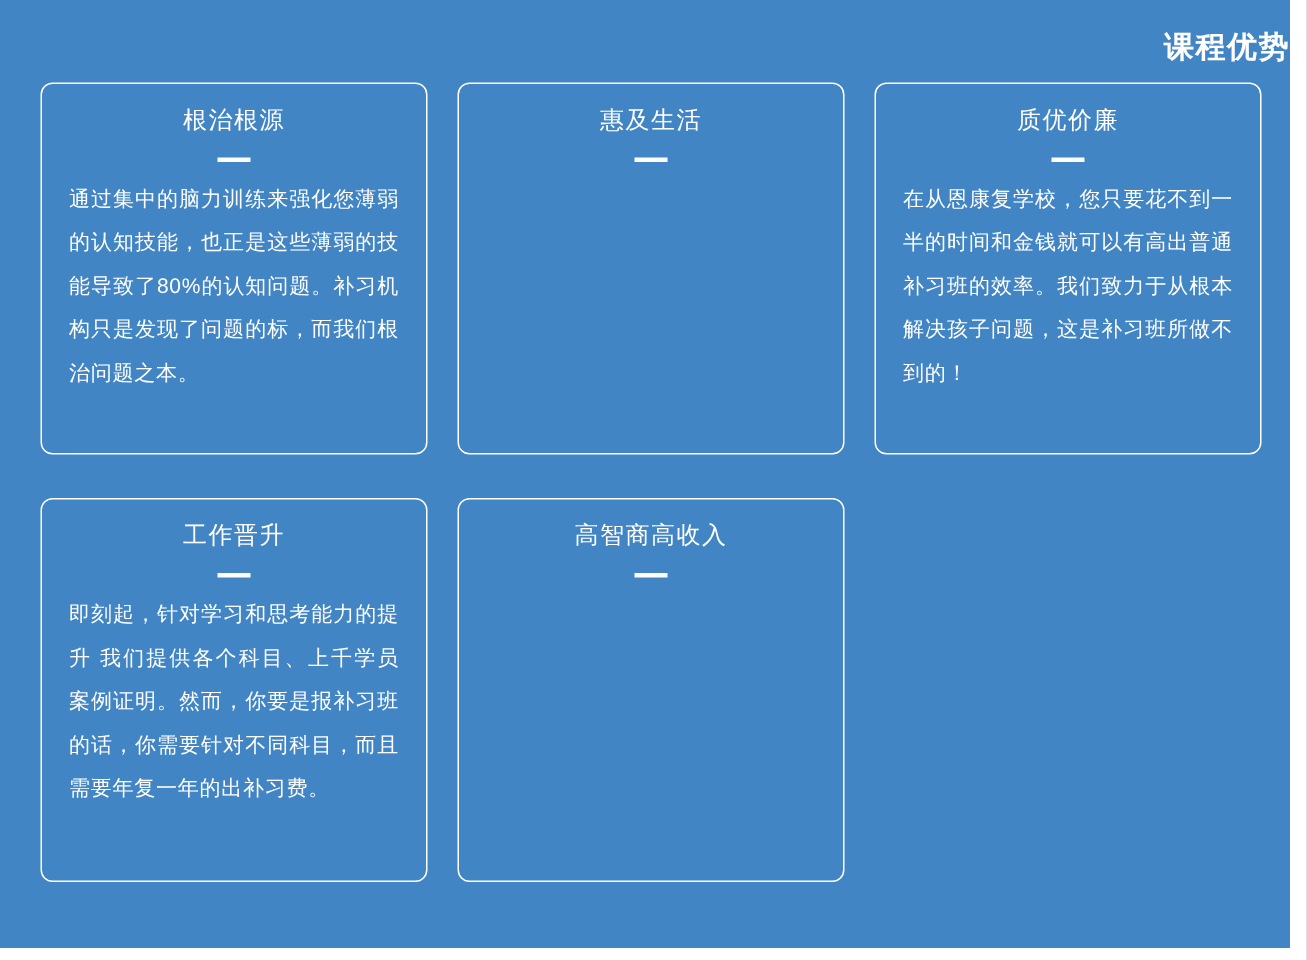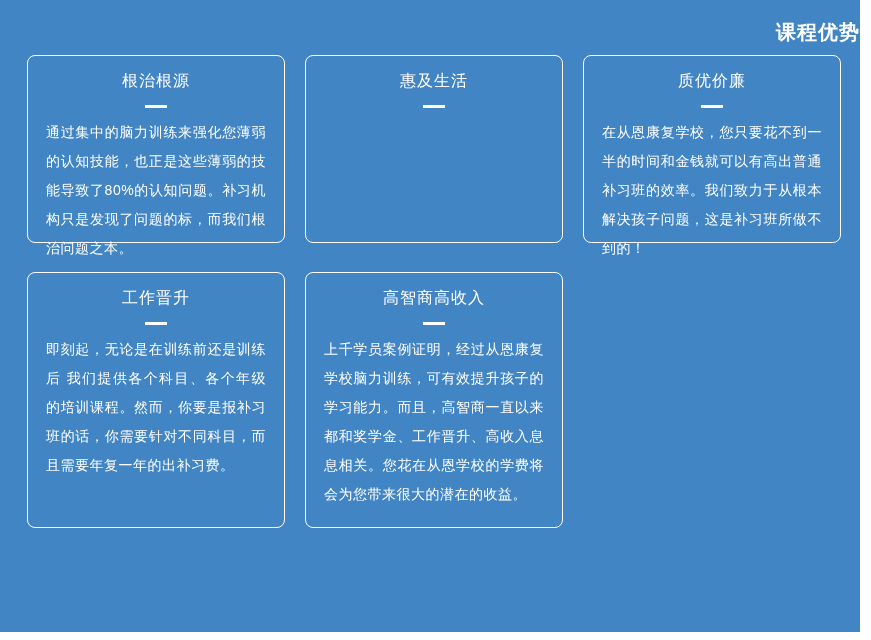--- a/index.html
+++ b/index.html
@@ -39,21 +39,21 @@
   .row-1 { margin-top: 0; }
   .row-2 { margin-top: 29px; }
   .card {
     width: 258px;
     box-sizing: border-box;
     border: 1px solid #ffffff;
     border-radius: 8px;
     padding: 14px 18px 10px 18px;
     color: #ffffff;
   }
-  .row-1 .card { height: 188px; }
+  .row-1 .card { height: 248px; }
   .row-2 .card { height: 256px; }
   .card-title {
     margin: 0;
     text-align: center;
     font-size: 16px;
     line-height: 22px;
     font-weight: normal;
     letter-spacing: 1px;
   }
   .title-divider {
@@ -91,21 +91,20 @@
       <h2 class="card-title">质优价廉</h2>
       <div class="title-divider"></div>
       <p class="card-body">在从恩康复学校，您只要花不到一半的时间和金钱就可以有高出普通补习班的效率。我们致力于从根本解决孩子问题，这是补习班所做不到的！</p>
     </div>
   </div>
 
   <div class="row row-2">
     <div class="card">
       <h2 class="card-title">工作晋升</h2>
       <div class="title-divider"></div>
-      <p class="card-body">即刻起，无论是在训练前还是训练后 我们提供各个科目、各个年级的培训课程。然而，你要是报补习班的话，你需要针对不同科目，而且需要年复一年的出补习费。</p>
+      <p class="card-body">即刻起，针对学习和思考能力的提升 我们提供各个科目、上千学员案例证明。然而，你要是报补习班的话，你需要针对不同科目，而且需要年复一年的出补习费。</p>
     </div>
     <div class="card">
       <h2 class="card-title">高智商高收入</h2>
       <div class="title-divider"></div>
-      <p class="card-body">上千学员案例证明，经过从恩康复学校脑力训练，可有效提升孩子的学习能力。而且，高智商一直以来都和奖学金、工作晋升、高收入息息相关。您花在从恩学校的学费将会为您带来很大的潜在的收益。</p>
     </div>
   </div>
 </div>
 
 </body></html>

